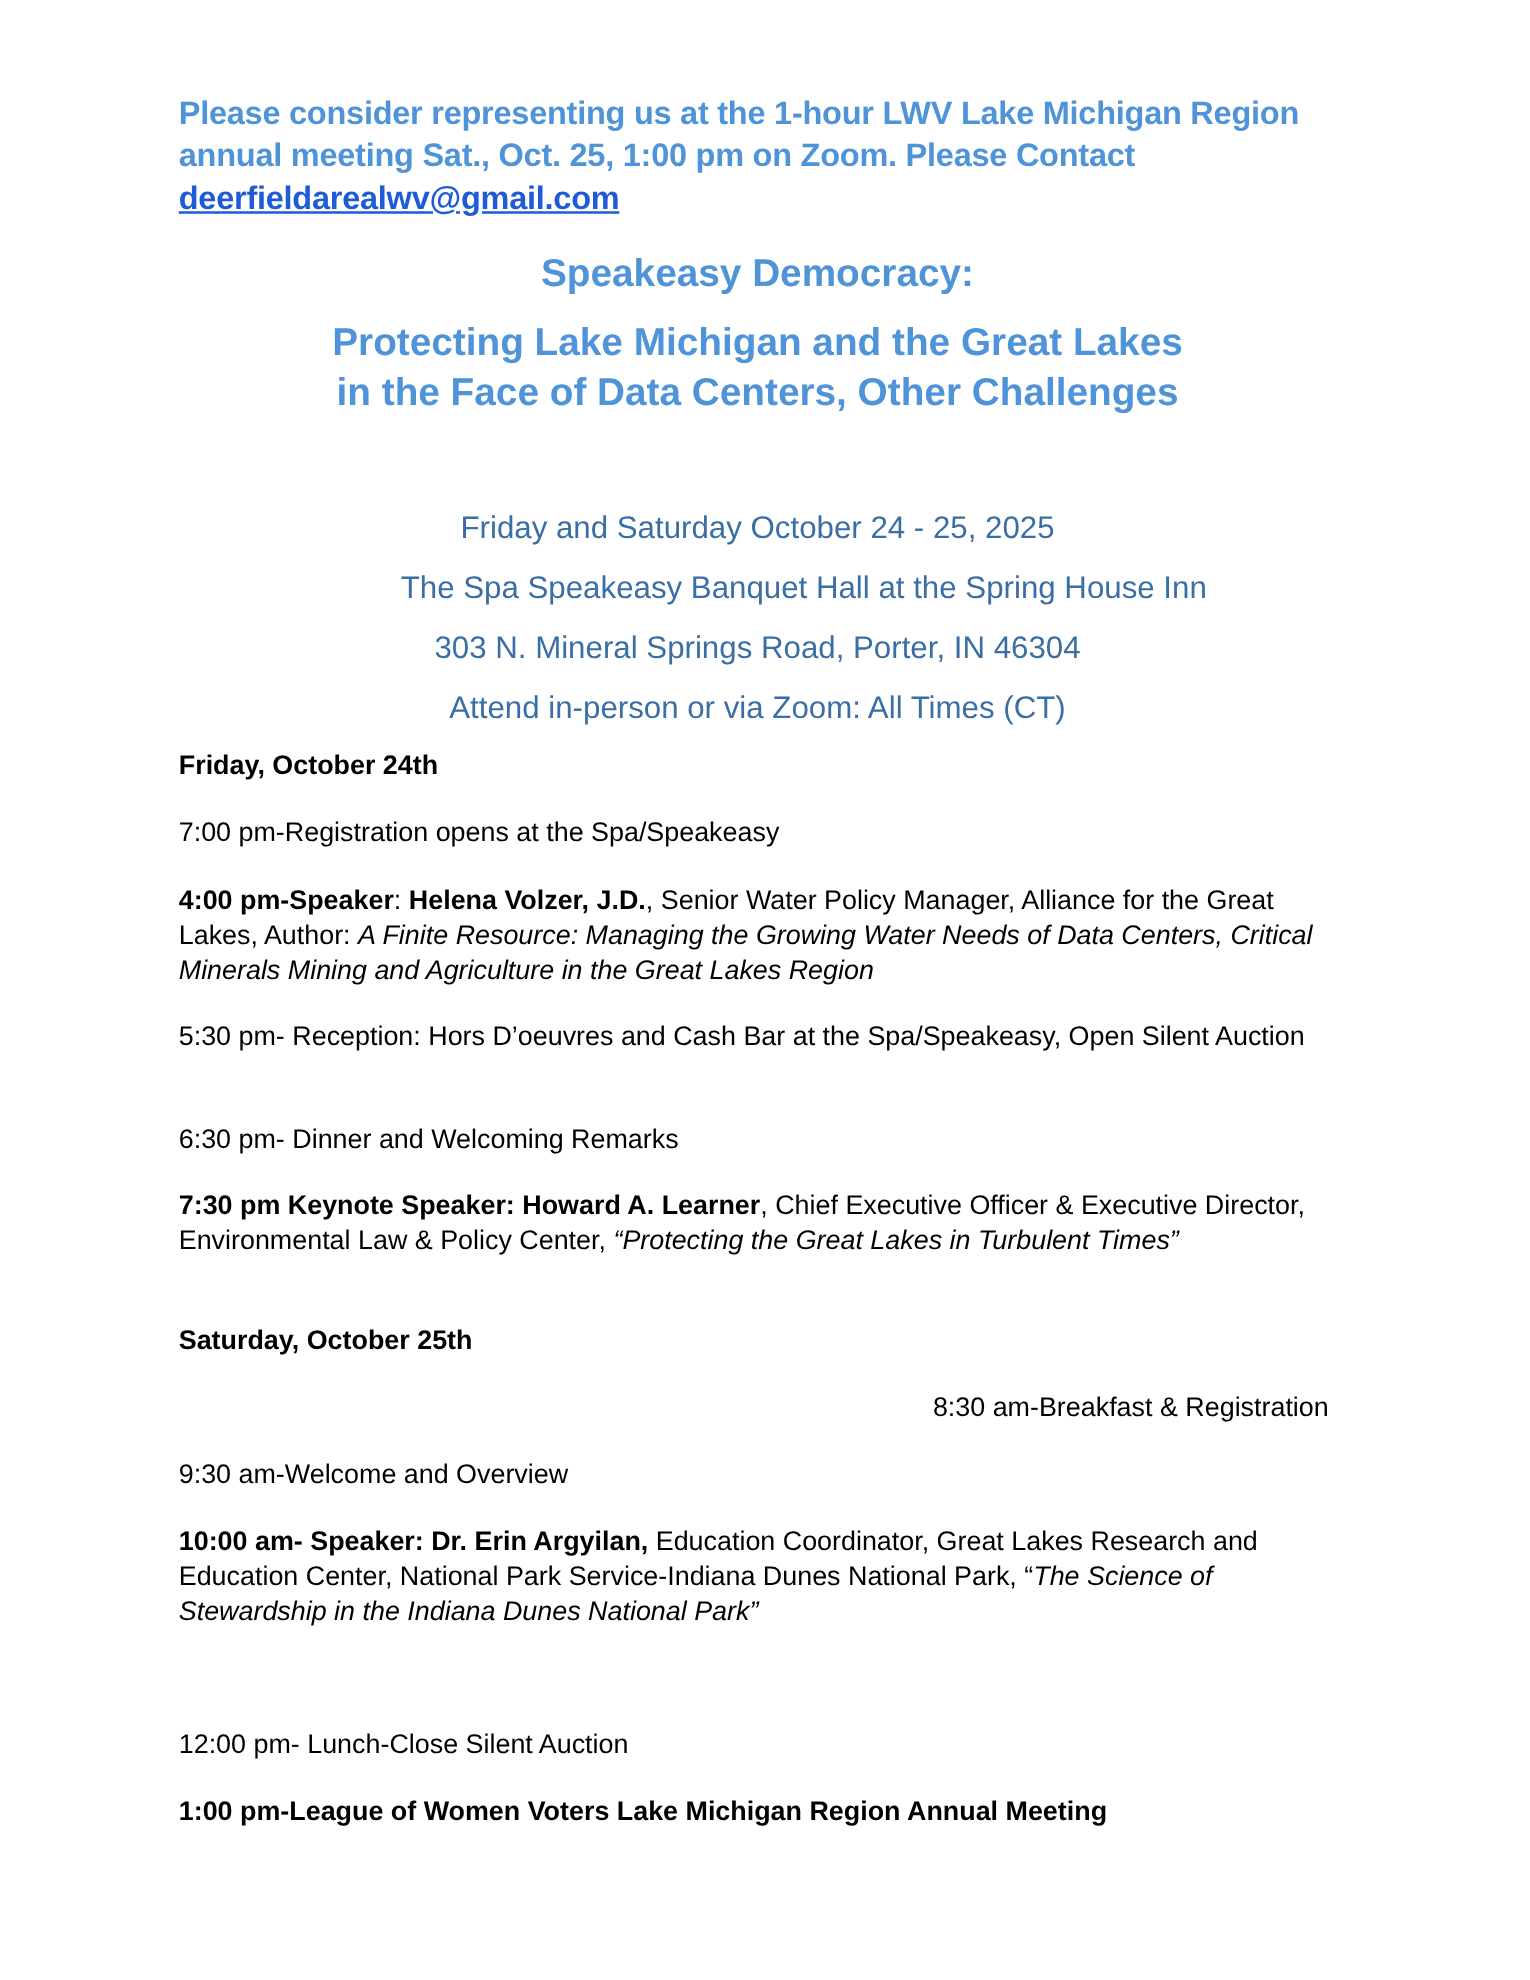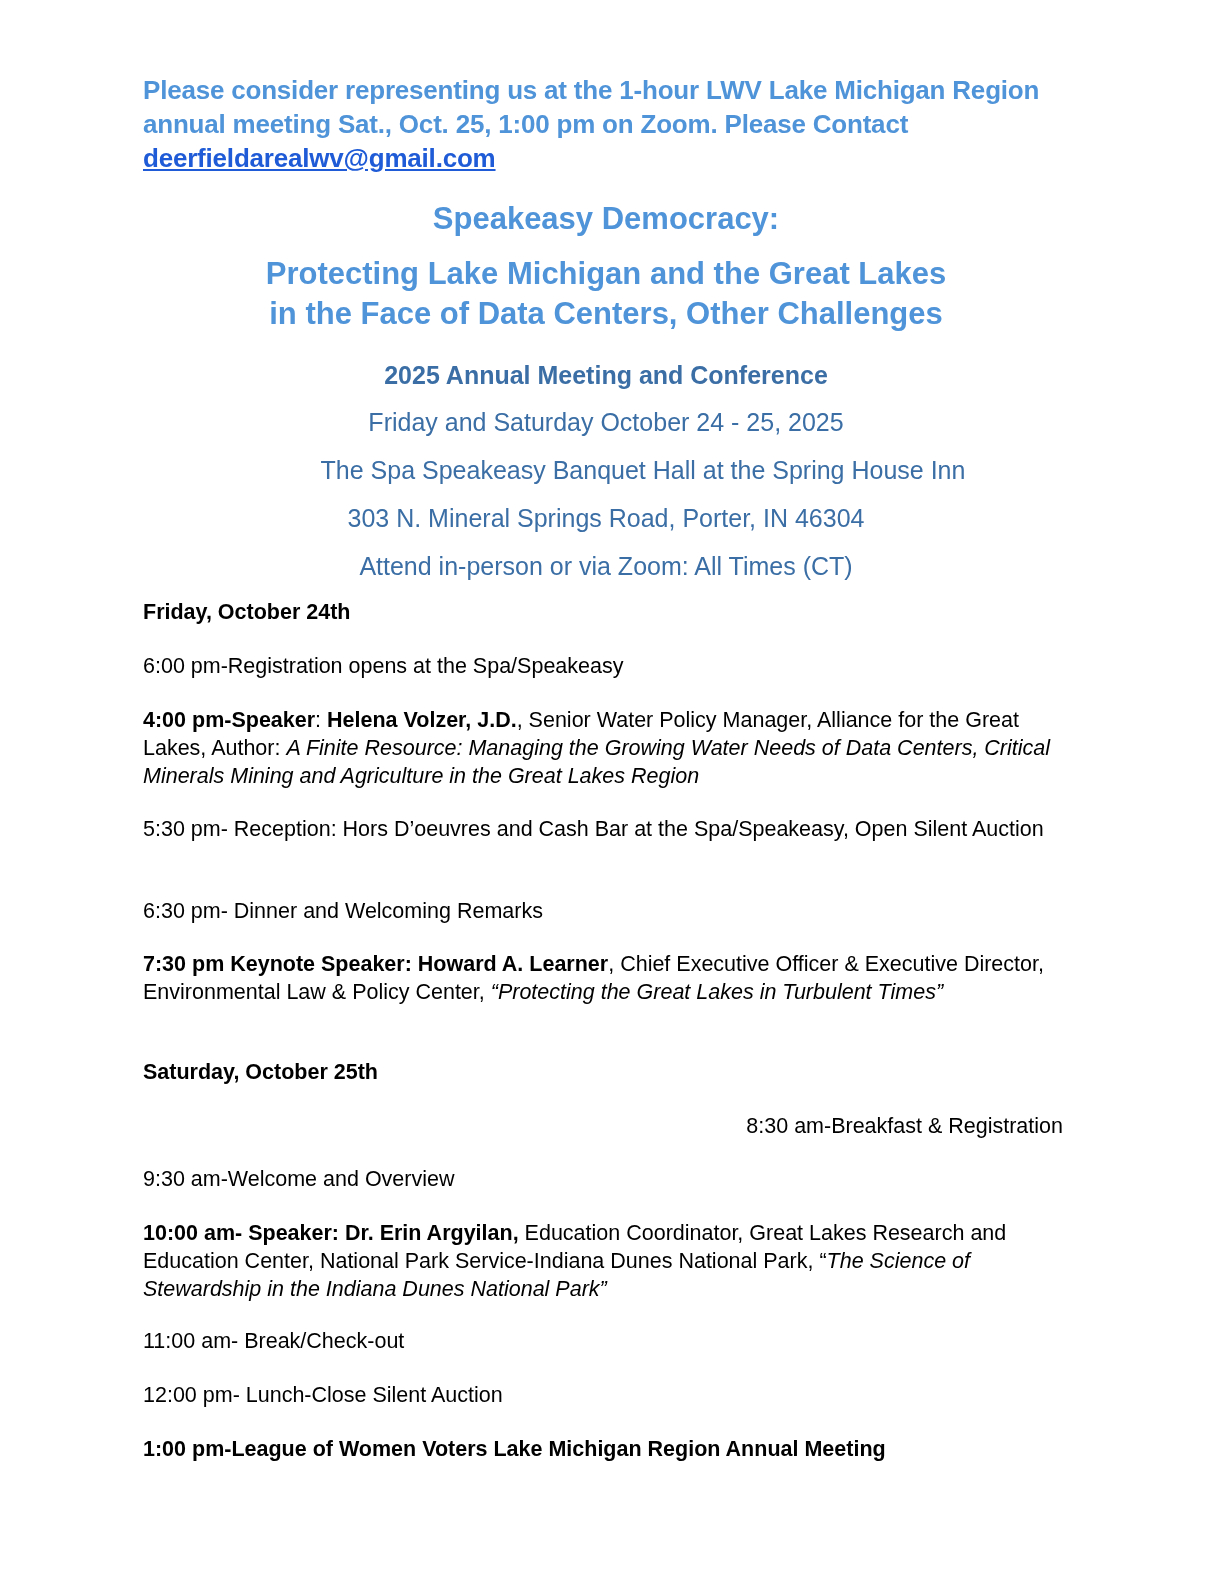--- a/index.html
+++ b/index.html
@@ -23,34 +23,32 @@
 
 <div class="page">
 
   <div class="notice"><span>Please consider representing us at the 1-hour LWV Lake Michigan Region annual meeting  Sat., Oct. 25, 1:00 pm on Zoom. Please Contact </span><a href="mailto:deerfieldarealwv@gmail.com">deerfieldarealwv@gmail.com</a></div>
 
   <div class="center h-exercise">Speakeasy Democracy:</div>
   <div class="center h-protect">
     <div>Protecting Lake Michigan and the Great Lakes</div>
     <div>in the Face of Data Centers, Other Challenges</div>
   </div>
-  <div class="center h-annual">2025 Annual Meeting and Conference</div>
   <div class="center info i1">Friday and Saturday October 24 - 25, 2025</div>
   <div class="center info i2">The Spa Speakeasy Banquet Hall at the Spring House Inn</div>
   <div class="center info i3">303 N. Mineral Springs Road, Porter, IN 46304</div>
   <div class="center info i4">Attend in-person or via Zoom: All Times (CT)</div>
 
   <div class="schedule day" style="top:598px;">Friday, October 24th</div>
-  <div class="schedule" style="top:652px;">6:00 pm-Registration opens at the Spa/Speakeasy</div>
+  <div class="schedule" style="top:652px;">7:00 pm-Registration opens at the Spa/Speakeasy</div>
   <div class="schedule" style="top:706px;"><b>4:00 pm-Speaker</b><span>: </span><b>Helena Volzer, J.D.</b><span>, Senior Water Policy Manager, Alliance for the Great Lakes, Author: </span><i>A Finite Resource: Managing the Growing Water Needs of Data Centers, Critical Minerals Mining and Agriculture in the Great Lakes Region</i></div>
   <div class="schedule" style="top:815px;">5:30 pm- Reception: Hors D’oeuvres and Cash Bar at the Spa/Speakeasy, Open Silent Auction</div>
   <div class="schedule" style="top:897px;">6:30 pm- Dinner and Welcoming Remarks</div>
   <div class="schedule" style="top:950px;"><b>7:30 pm Keynote Speaker: Howard A. Learner</b><span>, Chief Executive Officer &amp; Executive Director, Environmental Law &amp; Policy Center, </span><i>“Protecting the Great Lakes in Turbulent Times”</i></div>
 
   <div class="schedule day" style="top:1058px;">Saturday, October 25th</div>
   <div class="schedule" style="top:1112px;text-align:right;">8:30 am-Breakfast &amp; Registration</div>
   <div class="schedule" style="top:1165px;">9:30 am-Welcome and Overview</div>
   <div class="schedule" style="top:1219px;"><b>10:00 am- Speaker: Dr. Erin Argyilan,</b><span> Education Coordinator, Great Lakes Research and Education Center, National Park Service-Indiana Dunes National Park, “</span><i>The Science of Stewardship in the Indiana Dunes National Park”</i></div>
-  <div class="schedule" style="top:1327px;">11:00 am- Break/Check-out</div>
   <div class="schedule" style="top:1381px;">12:00 pm- Lunch-Close Silent Auction</div>
   <div class="schedule" style="top:1435px;"><b>1:00 pm-League of Women Voters Lake Michigan Region Annual Meeting</b></div>
 
 </div>
 
 </body></html>

